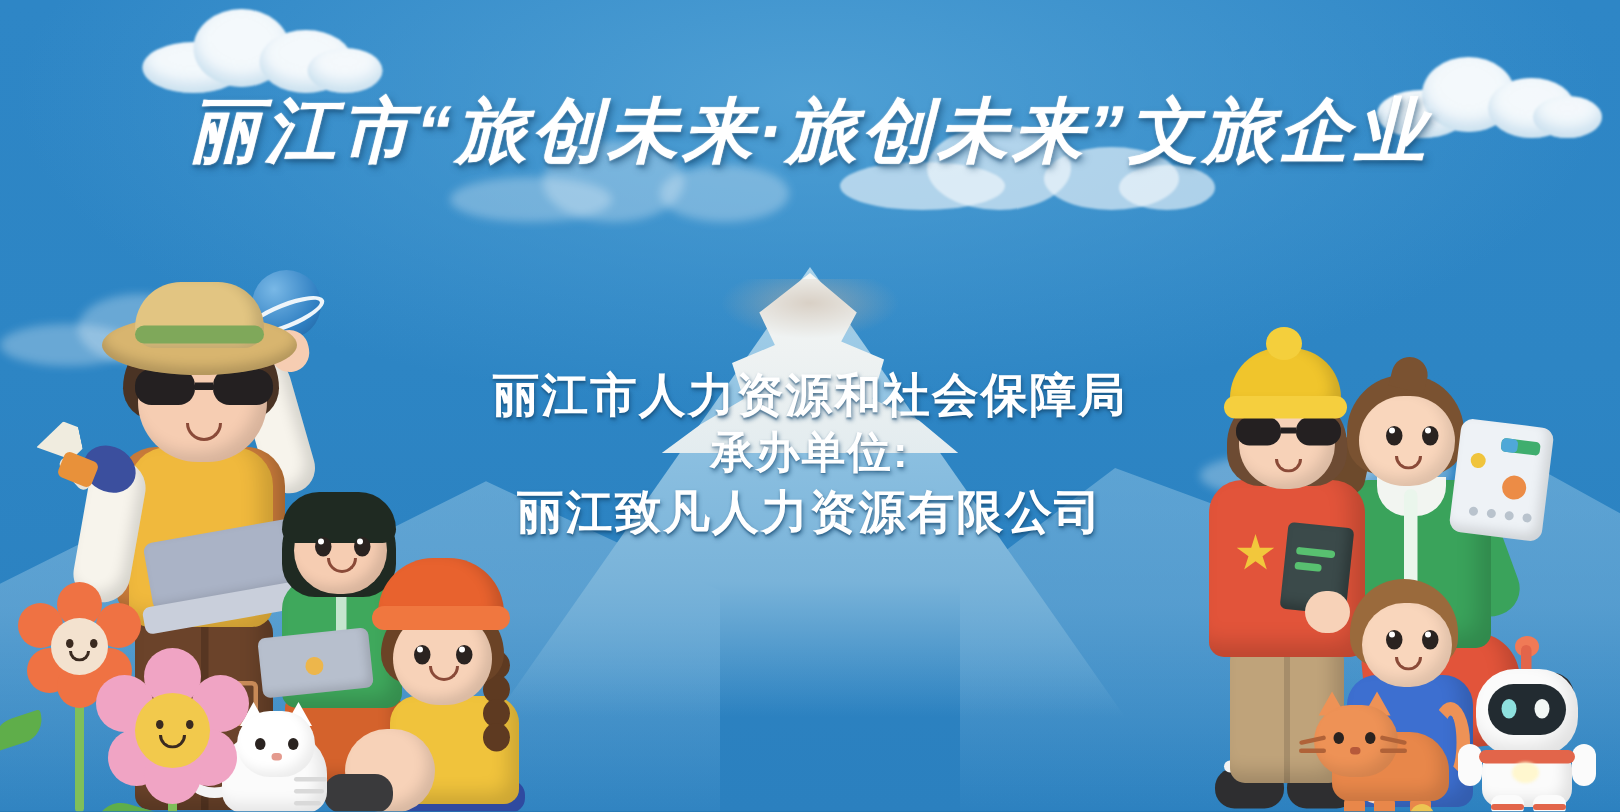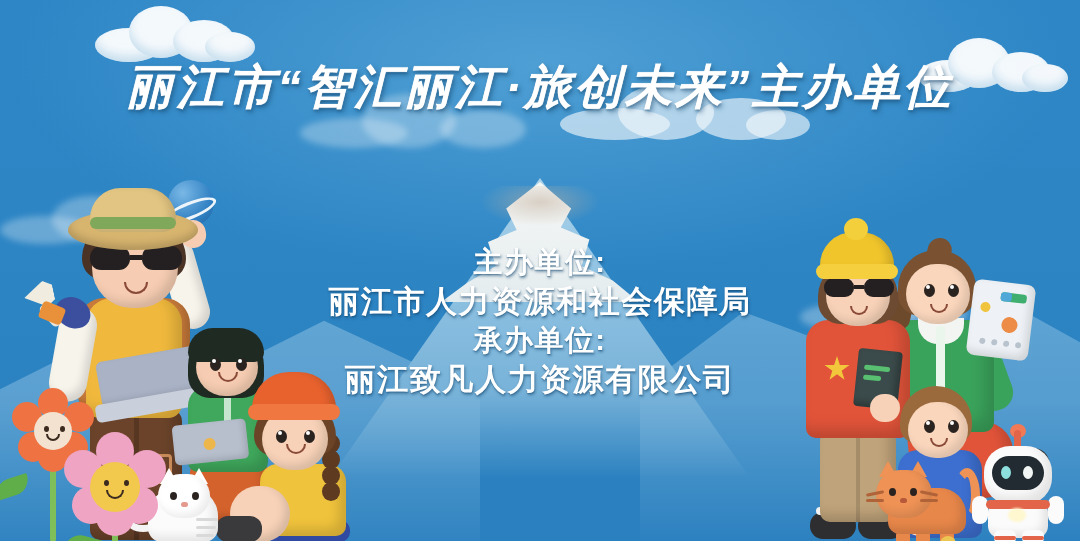--- a/index.html
+++ b/index.html
@@ -360,25 +360,24 @@
     <i style="left:52px;top:0;width:80px;height:46px;"></i>
     <i style="left:118px;top:14px;width:70px;height:34px;"></i>
   </div>
   <div class="cloud faint" style="left:800px;top:286px;width:170px;height:44px;">
     <i style="left:0;top:18px;width:80px;height:26px;"></i>
     <i style="left:46px;top:0;width:72px;height:42px;"></i>
     <i style="left:104px;top:12px;width:64px;height:32px;"></i>
   </div>
 
   <div class="title-wrap">
-    <div class="title-line l1">丽江市“智汇丽江·旅创未来”主办单位</div>
+    <div class="title-line l1">丽江市“旅创未来·旅创未来”文旅企业</div>
   </div>
 
   <div class="org-block">
-    <div class="org-line head">主办单位:</div>
     <div class="org-line wide">丽江市人力资源和社会保障局</div>
     <div class="org-line head">承办单位:</div>
     <div class="org-line body">丽江致凡人力资源有限公司</div>
   </div>
 
   <div class="fig" id="left-group">
 
     <div class="planet">
       <div class="ball"></div>
         <div class="ring"></div>

